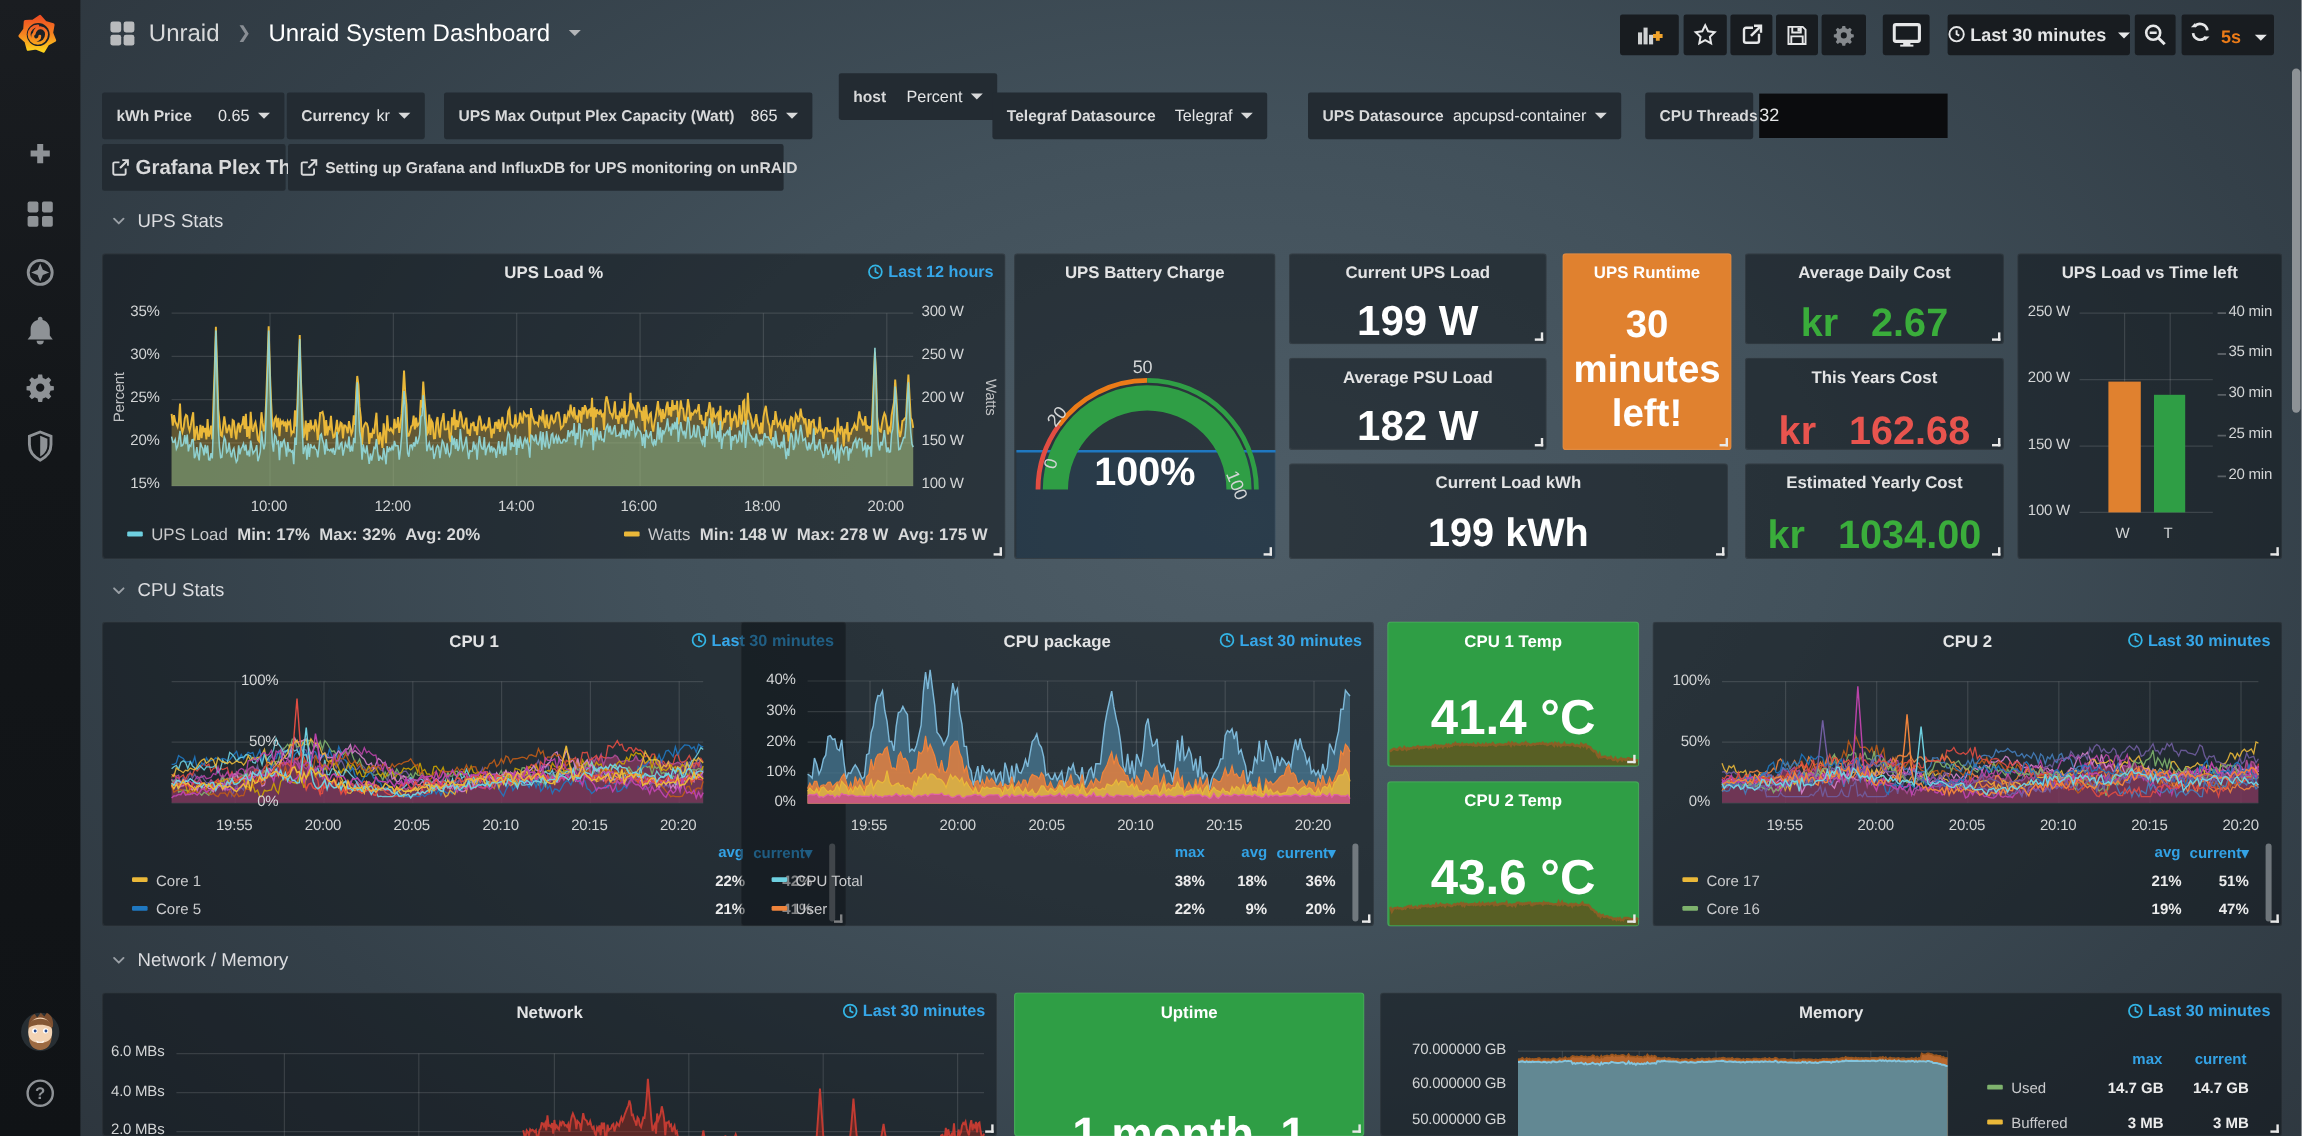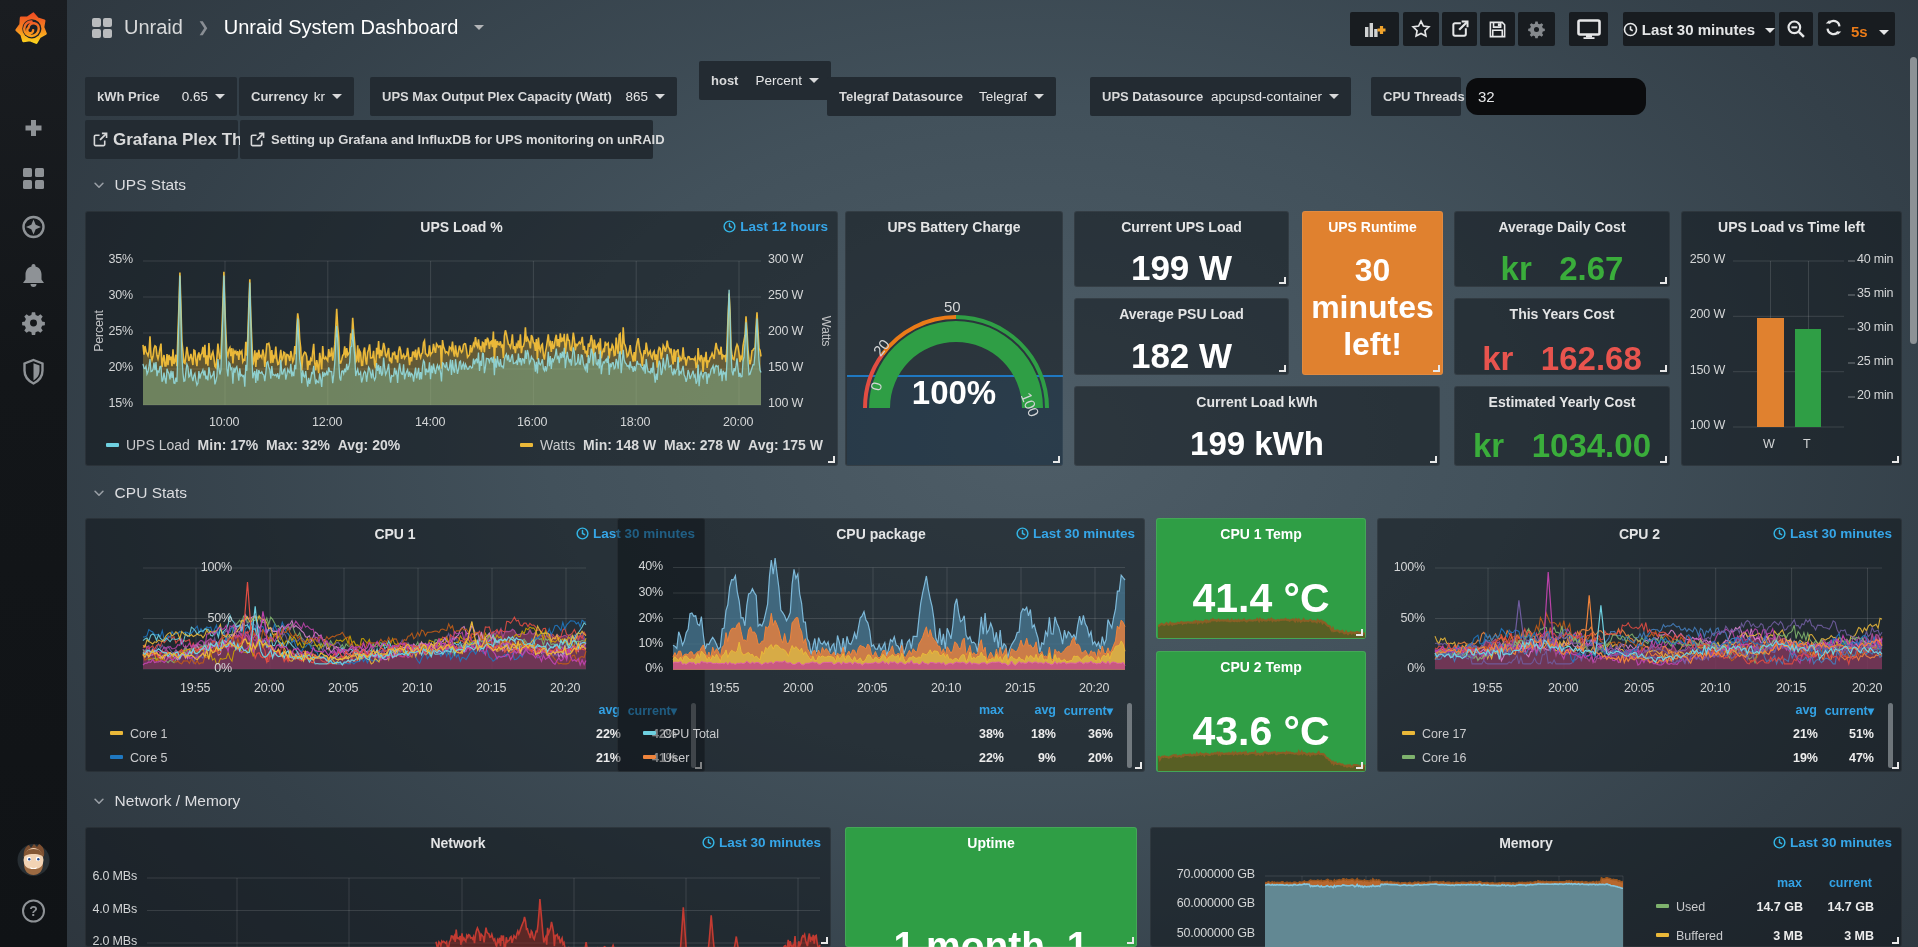--- a/index.html
+++ b/index.html
@@ -194,21 +194,21 @@
     <span>Telegraf Datasource</span>
     <span class="val">Telegraf</span>
     <span class="caret"></span>
   </div>
 <div class="vbox" style="left:1090px;top:77px;width:261px">
     <span>UPS Datasource</span>
     <span class="val">apcupsd-container</span>
     <span class="caret"></span>
   </div>
 <div class="vbox" style="left:1371px;top:77px;width:90px;padding-right:0">CPU Threads</div>
-<div style="position:absolute;left:1466px;top:78px;width:180px;height:37px;background:#0b0c0e;border-radius:12px;color:#e6e7e8;font-size:15px;line-height:37px;padding-left:12px">32</div>
+<div style="position:absolute;left:1466px;top:78px;width:157px;height:37px;background:#0b0c0e;border-radius:0;color:#e6e7e8;font-size:15px;line-height:37px;padding-left:0">32</div>
 <div class="vbox" style="left:85px;top:120px;width:153px;font-size:17px;padding:0 8px">
     <svg width="15" height="15" viewBox="0 0 16 16" style="vertical-align:-2px">
       <path d="M12.5 9v4.2a1.3 1.3 0 0 1-1.3 1.3H2.8a1.3 1.3 0 0 1-1.3-1.3V4.8a1.3 1.3 0 0 1 1.3-1.3H7" fill="none" stroke="#d8d9da" stroke-width="1.7"></path>
       <path d="M9.5 1.5h5v5" fill="none" stroke="#d8d9da" stroke-width="1.7"></path>
       <path d="M14 2 7.5 8.5" fill="none" stroke="#d8d9da" stroke-width="1.9"></path>
     </svg>
     <span style="margin-left:5px">Grafana Plex Theme</span>
   </div>
 <div class="vbox" style="left:240px;top:120px;width:413px;font-size:13px;padding:0 10px">
     <svg width="15" height="15" viewBox="0 0 16 16" style="vertical-align:-2px">

